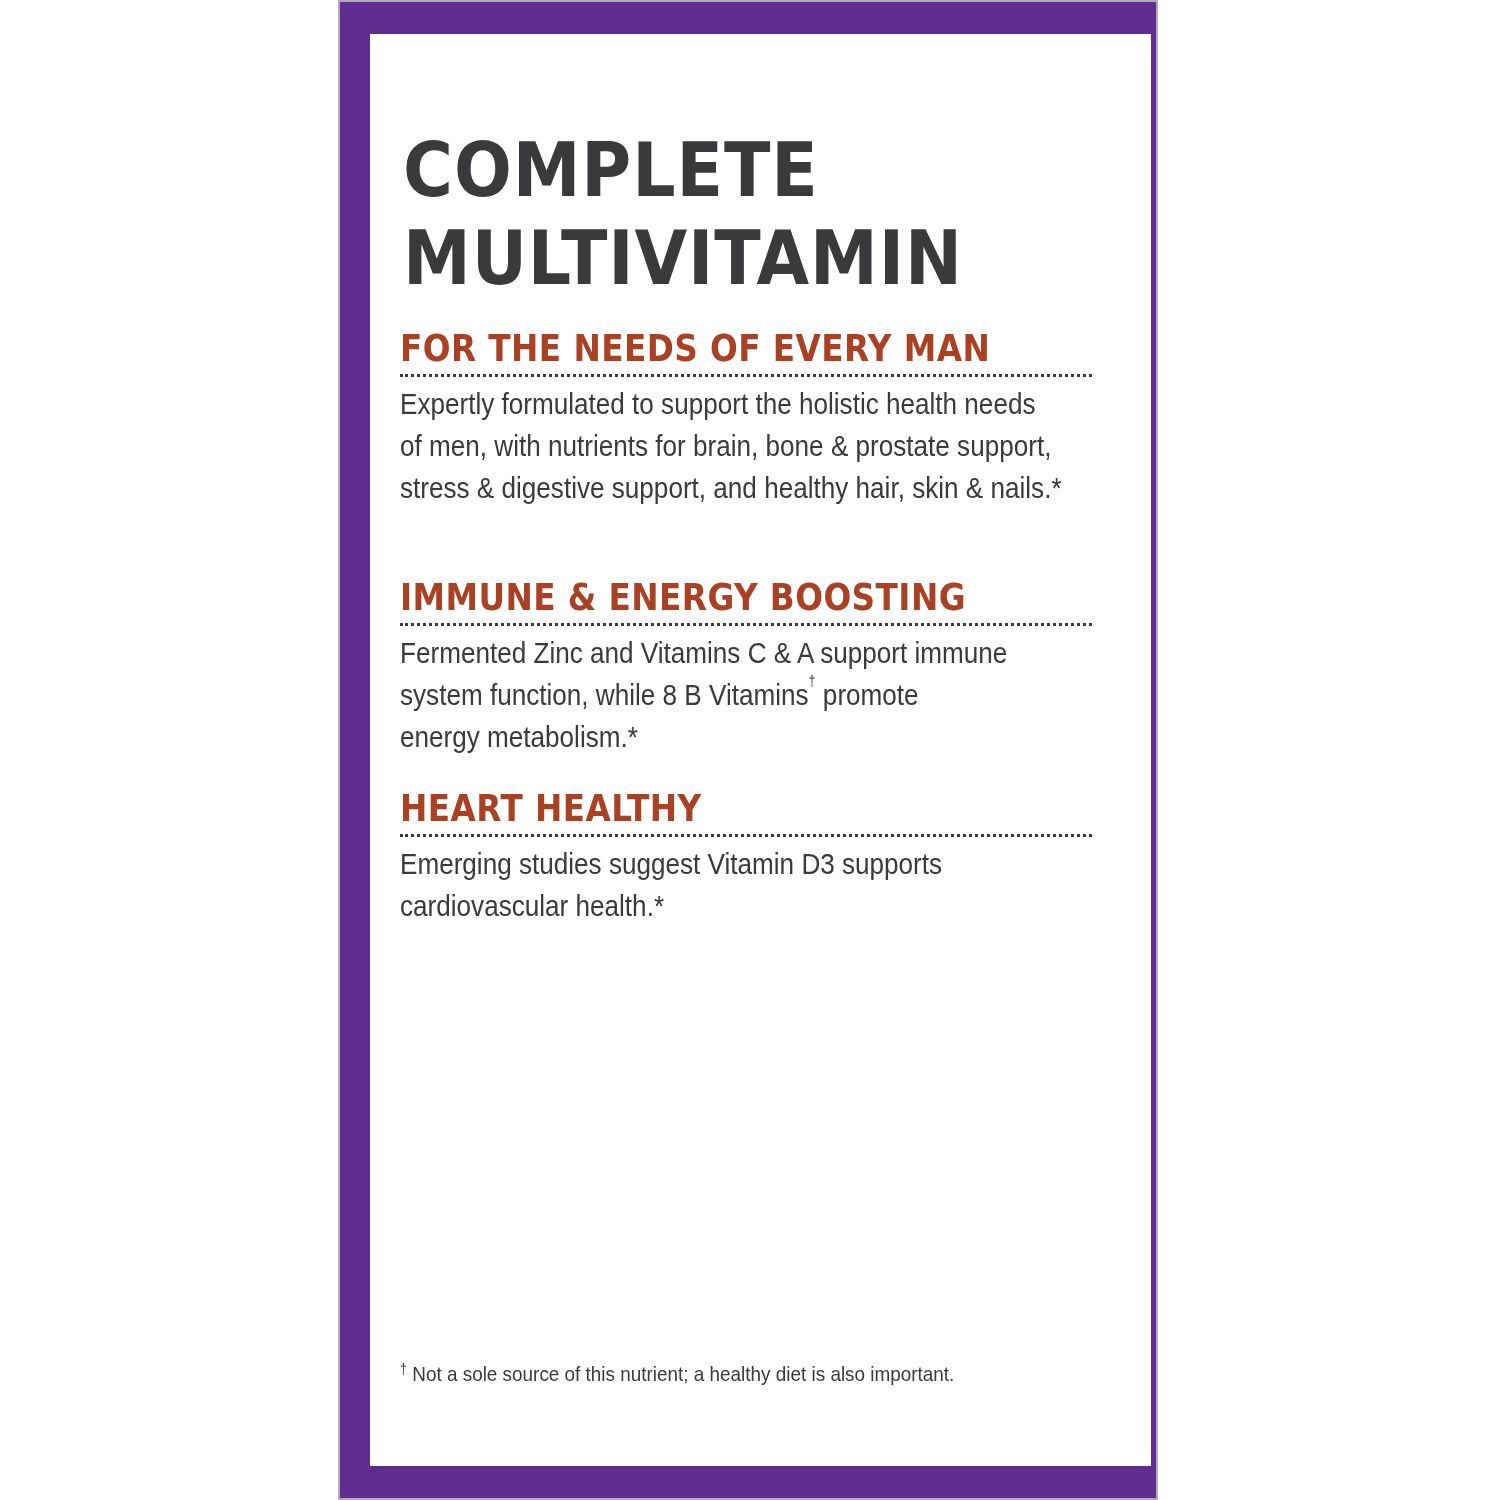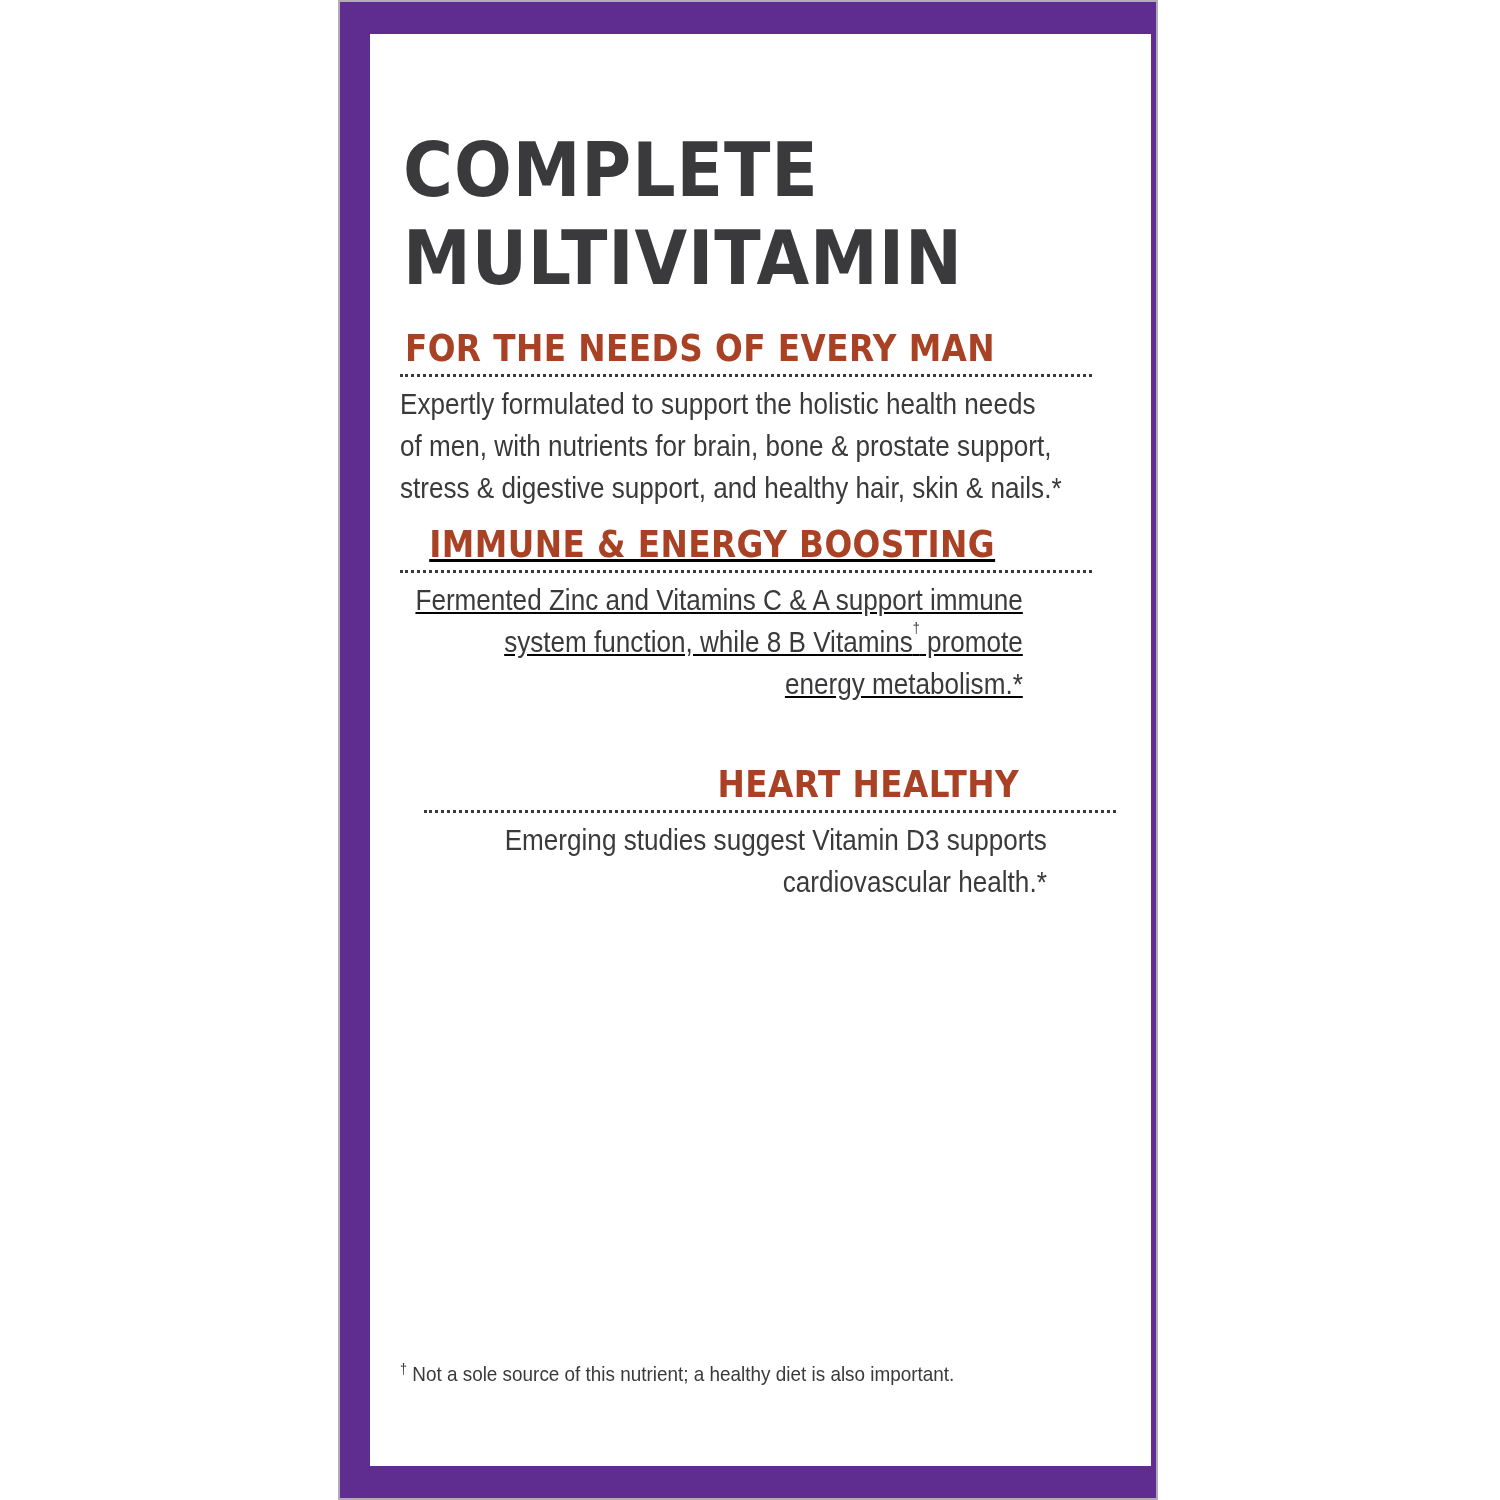--- a/index.html
+++ b/index.html
@@ -13,21 +13,21 @@
       position: absolute; left: 30px; top: 32px; width: 781px; height: 1432px;
       background: #ffffff;
     }
     .title {
       position: absolute; left: 33px; top: 92px;
       font-family: "DejaVu Sans", sans-serif; font-weight: bold;
       font-size: 74px; line-height: 88px; color: #3a3a3c;
       letter-spacing: 1px; transform: scaleX(0.92); transform-origin: left top;
       margin: 0;
     }
-    .section { position: absolute; left: 30px; width: 692px; text-align: right; }
+    .section { position: absolute; left: 30px; width: 692px; }
     .section h2 {
       margin: 0; font-family: "DejaVu Sans", sans-serif; font-weight: bold;
       font-size: 38px; line-height: 44px; color: #a94125;
       transform: scaleX(0.86); transform-origin: left top; white-space: nowrap;
       padding-bottom: 4px;
       letter-spacing: 0.5px;
     }
     .rule { border-top: 3px dotted #3a3a3c; height: 0; margin-bottom: 6px; }
     .section p {
       margin: 0; font-family: "Liberation Sans", sans-serif;
@@ -53,29 +53,29 @@
     </h1>
 
     <div class="section" style="top:292px;">
       <h2>FOR THE NEEDS OF EVERY MAN</h2>
       <div class="rule"></div>
       <p>Expertly formulated to support the holistic health needs</p>
       <p>of men, with nutrients for brain, bone &amp; prostate support,</p>
       <p>stress &amp; digestive support, and healthy hair, skin &amp; nails.*</p>
     </div>
 
-    <div class="section" style="top:488px;text-decoration:underline;">
+    <div class="section" style="top:541px;">
       <h2>IMMUNE &amp; ENERGY BOOSTING</h2>
       <div class="rule"></div>
       <p>Fermented Zinc and Vitamins C &amp; A support immune</p>
       <p><span>system function, while 8 B Vitamins</span><sup>†</sup><span> promote</span></p>
       <p>energy metabolism.*</p>
     </div>
 
-    <div class="section" style="top:728px;margin-left:24px;">
+    <div class="section" style="top:752px;">
       <h2>HEART HEALTHY</h2>
       <div class="rule"></div>
       <p>Emerging studies suggest Vitamin D3 supports</p>
       <p>cardiovascular health.*</p>
     </div>
 
 
 
     <div class="footnote"><sup>†</sup><span> Not a sole source of this nutrient; a healthy diet is also important.</span></div>
 

